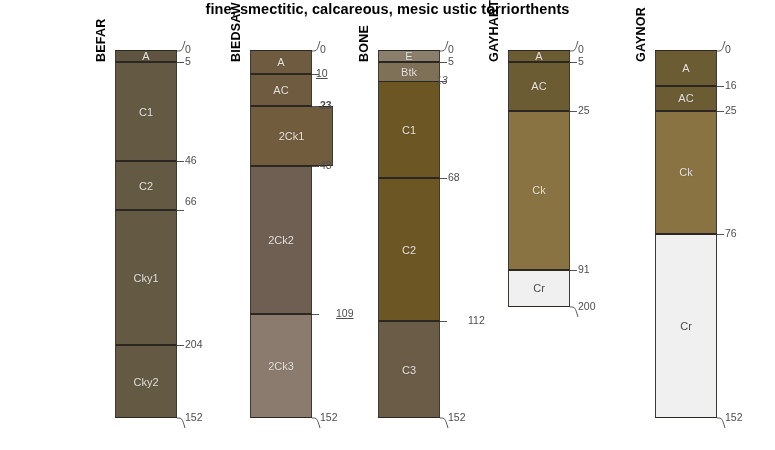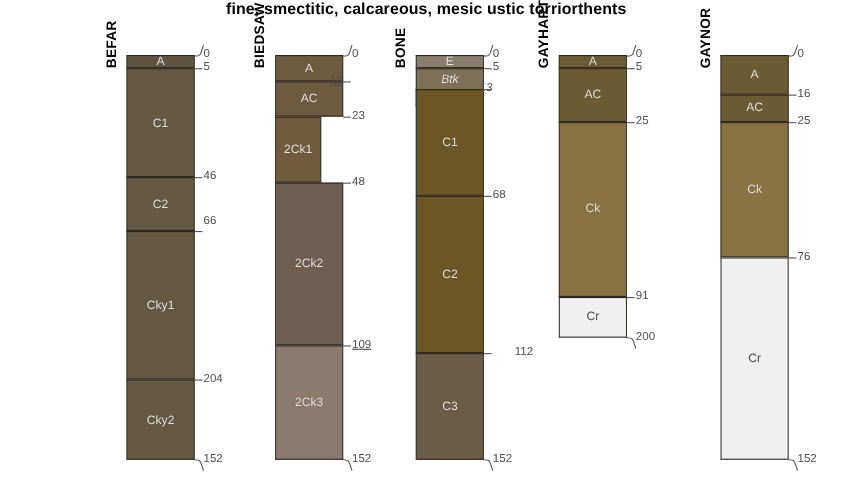--- a/index.html
+++ b/index.html
@@ -128,52 +128,52 @@
         <div class="depth-label" style="left: 185px; top: 412px;">152</div>
       </div>
       <div class="profile" style="left: 0px;">
         <div class="pedon-name" style="left: 243px; top: 48px;">BIEDSAW</div>
         <div class="horizon" style="left: 250px; top: 50px; width: 62px; height: 24.2105px; background: rgb(110, 91, 64);">
           <div class="hz-label" style="top: 5.10526px;">A</div>
         </div>
         <div class="horizon" style="left: 250px; top: 74.2105px; width: 62px; height: 31.4737px; background: rgb(110, 91, 64);">
           <div class="hz-label" style="top: 8.73684px;">AC</div>
         </div>
-        <div class="horizon" style="left: 250px; top: 105.684px; width: 42px; height: 60.5263px; background: rgb(114, 92, 62);">
+        <div class="horizon" style="left: 250px; top: 105.684px; width: 83px; height: 60.5263px; background: rgb(114, 92, 62);">
           <div class="hz-label" style="top: 23.2632px;">2Ck1</div>
         </div>
         <div class="horizon" style="left: 250px; top: 166.211px; width: 62px; height: 147.684px; background: rgb(111, 95, 83);">
           <div class="hz-label" style="top: 66.8421px;">2Ck2</div>
         </div>
         <div class="horizon" style="left: 250px; top: 313.895px; width: 62px; height: 104.105px; background: rgb(139, 123, 110);">
           <div class="hz-label" style="top: 45.0526px;">2Ck3</div>
         </div>
         <svg width="9" height="12" class="tick-curve" style="left: 312px; top: 40px;">
           <path d="M0,11 C5,11 5,11 8,1" stroke="#555555" fill="none" stroke-width="1"></path>
         </svg>
         <div class="depth-label" style="left: 320px; top: 44px;">0</div>
         <div class="tick" style="left: 312px; top: 74px; width: 7px;"></div>
-        <div class="depth-label" style="left: 300px; top: 68px; text-decoration: underline;">10</div>
+        <div class="depth-label" style="left: 316px; top: 68px; text-decoration: underline;">10</div>
         <div class="tick" style="left: 312px; top: 106px; width: 7px;"></div>
-        <div class="depth-label" style="left: 320px; top: 100px;">23</div>
+        <div class="depth-label" style="left: 320px; top: 100px; font-weight: bold;">23</div>
         <div class="tick" style="left: 312px; top: 166px; width: 7px;"></div>
         <div class="depth-label" style="left: 320px; top: 160px;">48</div>
         <div class="tick" style="left: 312px; top: 314px; width: 7px;"></div>
-        <div class="depth-label" style="left: 320px; top: 308px; text-decoration: underline;">109</div>
+        <div class="depth-label" style="left: 336px; top: 308px; text-decoration: underline;">109</div>
         <svg width="9" height="12" class="tick-curve" style="left: 312px; top: 417px;">
           <path d="M0,1 C5,1 5,1 8,11" stroke="#555555" fill="none" stroke-width="1"></path>
         </svg>
         <div class="depth-label" style="left: 320px; top: 412px;">152</div>
       </div>
       <div class="profile" style="left: 0px;">
         <div class="pedon-name" style="left: 371px; top: 48px;">BONE</div>
         <div class="horizon" style="left: 378px; top: 50px; width: 62px; height: 12.1053px; background: rgb(138, 126, 108);">
           <div class="hz-label" style="top: -0.947368px;">E</div>
         </div>
-        <div class="horizon" style="left: 378px; top: 62.1053px; width: 62px; height: 35px; background: rgb(126, 113, 88); font-style: italic;">
+        <div class="horizon" style="left: 378px; top: 62.1053px; width: 62px; height: 35px; background: rgb(126, 113, 88);">
           <div class="hz-label" style="top: 2.68421px;">Btk</div>
         </div>
         <div class="horizon" style="left: 378px; top: 81.4737px; width: 62px; height: 96.8421px; background: rgb(107, 86, 36);">
           <div class="hz-label" style="top: 41.4211px;">C1</div>
         </div>
         <div class="horizon" style="left: 378px; top: 178.316px; width: 62px; height: 142.842px; background: rgb(107, 86, 36);">
           <div class="hz-label" style="top: 64.4211px;">C2</div>
         </div>
         <div class="horizon" style="left: 378px; top: 321.158px; width: 62px; height: 96.8421px; background: rgb(107, 92, 71);">
           <div class="hz-label" style="top: 41.4211px;">C3</div>

